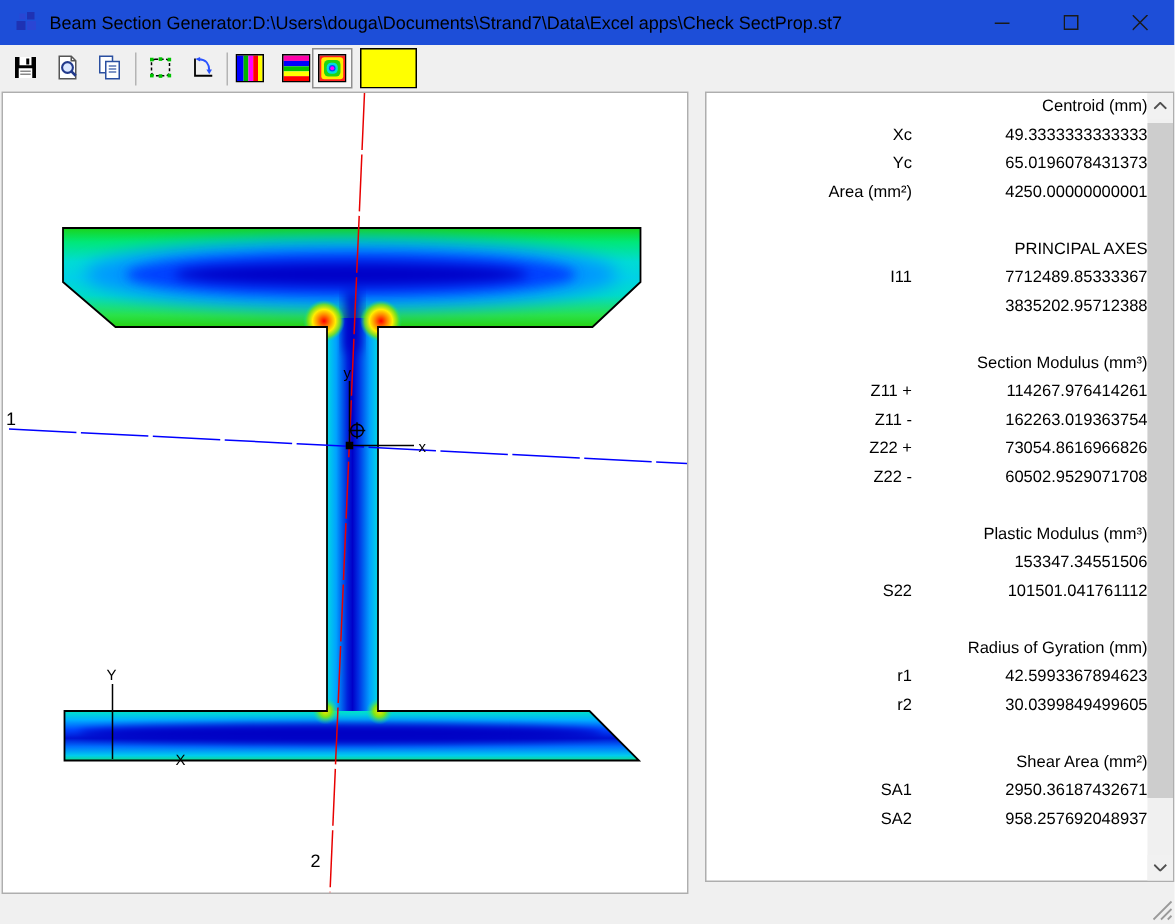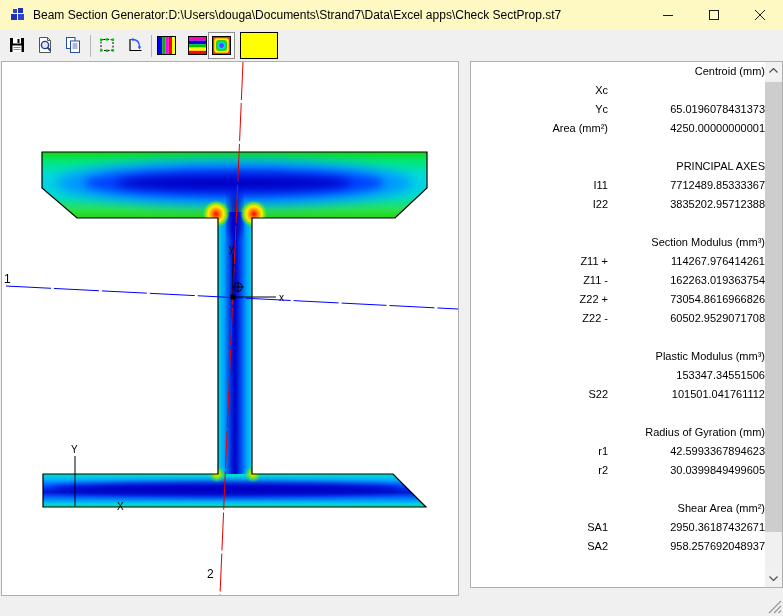--- a/index.html
+++ b/index.html
@@ -2,21 +2,21 @@
 <html><head>
 <meta charset="utf-8">
 <style>
   html,body{margin:0;padding:0;}
   body{
     width:783px;height:616px;position:relative;overflow:hidden;
     background:#f0f0f0;font-family:"Liberation Sans",sans-serif;color:#000;
     -webkit-font-smoothing:antialiased;
   }
   
-  .titlebar{position:absolute;left:0;top:0;width:783px;height:30px;background:#fef9c3;display:flex;align-items:center;}
+  .titlebar{position:absolute;left:0;top:0;width:783px;height:30px;background:#1d4ed8;display:flex;align-items:center;}
   .app-icon{margin-left:9px;width:16px;height:16px;flex:0 0 16px;}
   .title-text{font-size:12px;margin-left:8px;white-space:nowrap;flex:1;overflow:hidden;}
   .win-controls{display:flex;height:30px;}
   .win-btn{width:46px;height:30px;display:flex;align-items:center;justify-content:center;}
   
   .toolbar{position:absolute;left:0;top:30px;width:783px;height:31px;background:#f0f0f0;}
   .tb-btn{position:absolute;top:4px;width:22px;height:22px;display:flex;align-items:center;justify-content:center;}
   .tb-sep{position:absolute;top:5px;width:1px;height:22px;background:#b4b4b4;}
   .tb-btn-selected{position:absolute;top:2px;width:27px;height:27px;border:1px solid #8f8f8f;background:#f8f8f8;box-sizing:border-box;display:flex;align-items:center;justify-content:center;}
   .swatch-btn{position:absolute;top:2px;left:240px;width:38px;height:27px;}
@@ -268,39 +268,39 @@
   </svg>
 </div>
 
 <div class="props">
   <div class="props-content">
 
     <div class="sec">
       <div class="hdr">Centroid (mm)</div>
       <div class="prow">
         <span class="lbl">Xc</span>
+        <span class="val">49.3333333333333</span>
       </div>
       <div class="prow">
         <span class="lbl">Yc</span>
         <span class="val">65.0196078431373</span>
       </div>
       <div class="prow">
         <span class="lbl">Area (mm²)</span>
         <span class="val">4250.00000000001</span>
       </div>
     </div>
 
     <div class="sec">
       <div class="hdr">PRINCIPAL AXES</div>
       <div class="prow">
         <span class="lbl">I11</span>
         <span class="val">7712489.85333367</span>
       </div>
       <div class="prow">
-        <span class="lbl">I22</span>
         <span class="val">3835202.95712388</span>
       </div>
     </div>
 
     <div class="sec">
       <div class="hdr">Section Modulus (mm³)</div>
       <div class="prow">
         <span class="lbl">Z11 +</span>
         <span class="val">114267.976414261</span>
       </div>

